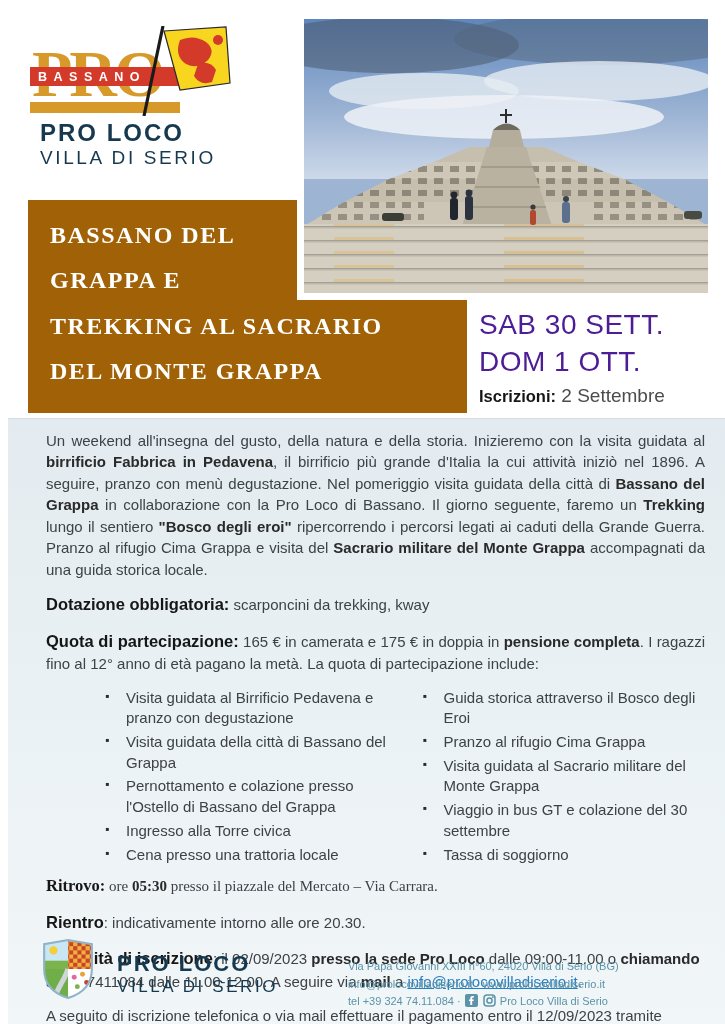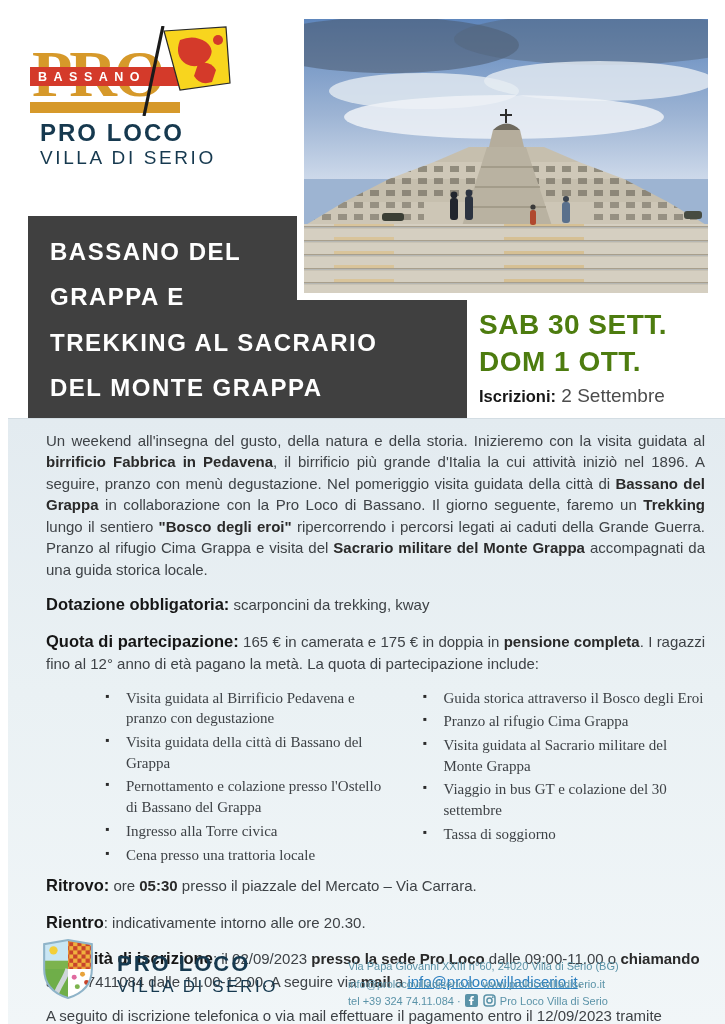--- a/index.html
+++ b/index.html
@@ -6,53 +6,53 @@
   .page{position:relative;width:725px;height:1024px;margin:0 auto;background:#ffffff;
         font-family:"Liberation Sans",sans-serif;overflow:hidden;}
 
   
   .brand-logo{position:absolute;left:30px;top:26px;width:205px;height:90px;}
   .brand-name{position:absolute;left:40px;top:120px;color:#16394f;}
   .brand-name .l1{font-size:24px;font-weight:bold;letter-spacing:2px;line-height:26px;}
   .brand-name .l2{font-size:19px;letter-spacing:2.6px;line-height:24px;}
 
   
-  .blue-block{position:absolute;left:28px;top:216px;width:439px;height:213px;background:#404040;}
+  .blue-block{position:absolute;left:28px;top:200px;width:439px;height:213px;background:#a16207;font-family:Liberation Serif, serif;}
   .title-line{position:absolute;left:22px;color:#ffffff;font-weight:bold;font-size:24px;
               letter-spacing:1.5px;white-space:nowrap;}
 
   
   .photo{position:absolute;left:297px;top:12px;width:404px;height:274px;border:7px solid #ffffff;
          background:#9db4d2;z-index:5;}
   .photo svg{display:block;}
 
   
   .dates{position:absolute;left:479px;top:306px;width:240px;}
-  .date-line{font-size:28px;font-weight:bold;color:#4d7c0f;line-height:37px;letter-spacing:0.5px;white-space:nowrap;}
+  .date-line{font-size:28px;font-weight:normal;color:#4c1d95;line-height:37px;letter-spacing:0.5px;white-space:nowrap;}
   .iscrizioni{margin-top:5px;font-size:19px;color:#4c4c4c;white-space:nowrap;}
 
   
   .content{position:absolute;left:8px;top:418px;width:725px;height:606px;
            background:linear-gradient(180deg,#e3ebf0 0%,#eaf1f4 45%,#f1f6f8 100%);
            border-top:1px solid #d3dde3;}
   .inner{padding:11px 28px 0 38px;font-size:15px;color:#3e4246;}
   .inner p{margin:0 0 13px 0;line-height:1.43;}
   .p-justify{text-align:justify;}
   .sb{font-weight:bold;color:#2a2a2a;}
   .sh{font-weight:bold;font-size:16.5px;color:#161616;}
   .slink{color:#2b7fc0;text-decoration:underline;cursor:pointer;}
 
-  .cols{display:flex;padding-left:57px;margin:2px 0 6px 0;font-family:Liberation Serif, serif;}
+  .cols{display:flex;padding-left:57px;margin:2px 0 6px 0;}
   .cols ul{list-style:none;margin:0;padding:0;width:287px;line-height:1.38;}
   .cols ul+ul{margin-left:33px;}
   .cols li{position:relative;padding-left:23px;margin-bottom:3px;}
   .cols li::before{content:"▪";position:absolute;left:2px;top:0;font-size:12px;color:#2b2b2b;}
 
   .line-block{margin:0 0 12px 0;line-height:1.5;}
-  .mt{margin-top:16px;}
+  .mt{margin-top:16px;font-family:Liberation Serif, serif;}
 
   
   .footer{position:absolute;left:0;top:933px;width:725px;height:91px;}
   .footer-shield{position:absolute;left:40px;top:4px;}
   .footer-name{position:absolute;left:117px;top:19px;color:#16394f;}
   .footer-name .fn1{font-size:22px;font-weight:bold;letter-spacing:2px;line-height:24px;}
   .footer-name .fn2{font-size:17px;letter-spacing:2.6px;line-height:21px;}
   .footer-contact{position:absolute;left:348px;top:25px;font-size:11px;color:#5b93a8;line-height:1.6;}
   .footer-contact a{color:#5b93a8;text-decoration:none;cursor:pointer;}
   .soc{display:inline-block;vertical-align:-2px;margin:0 1px;}

